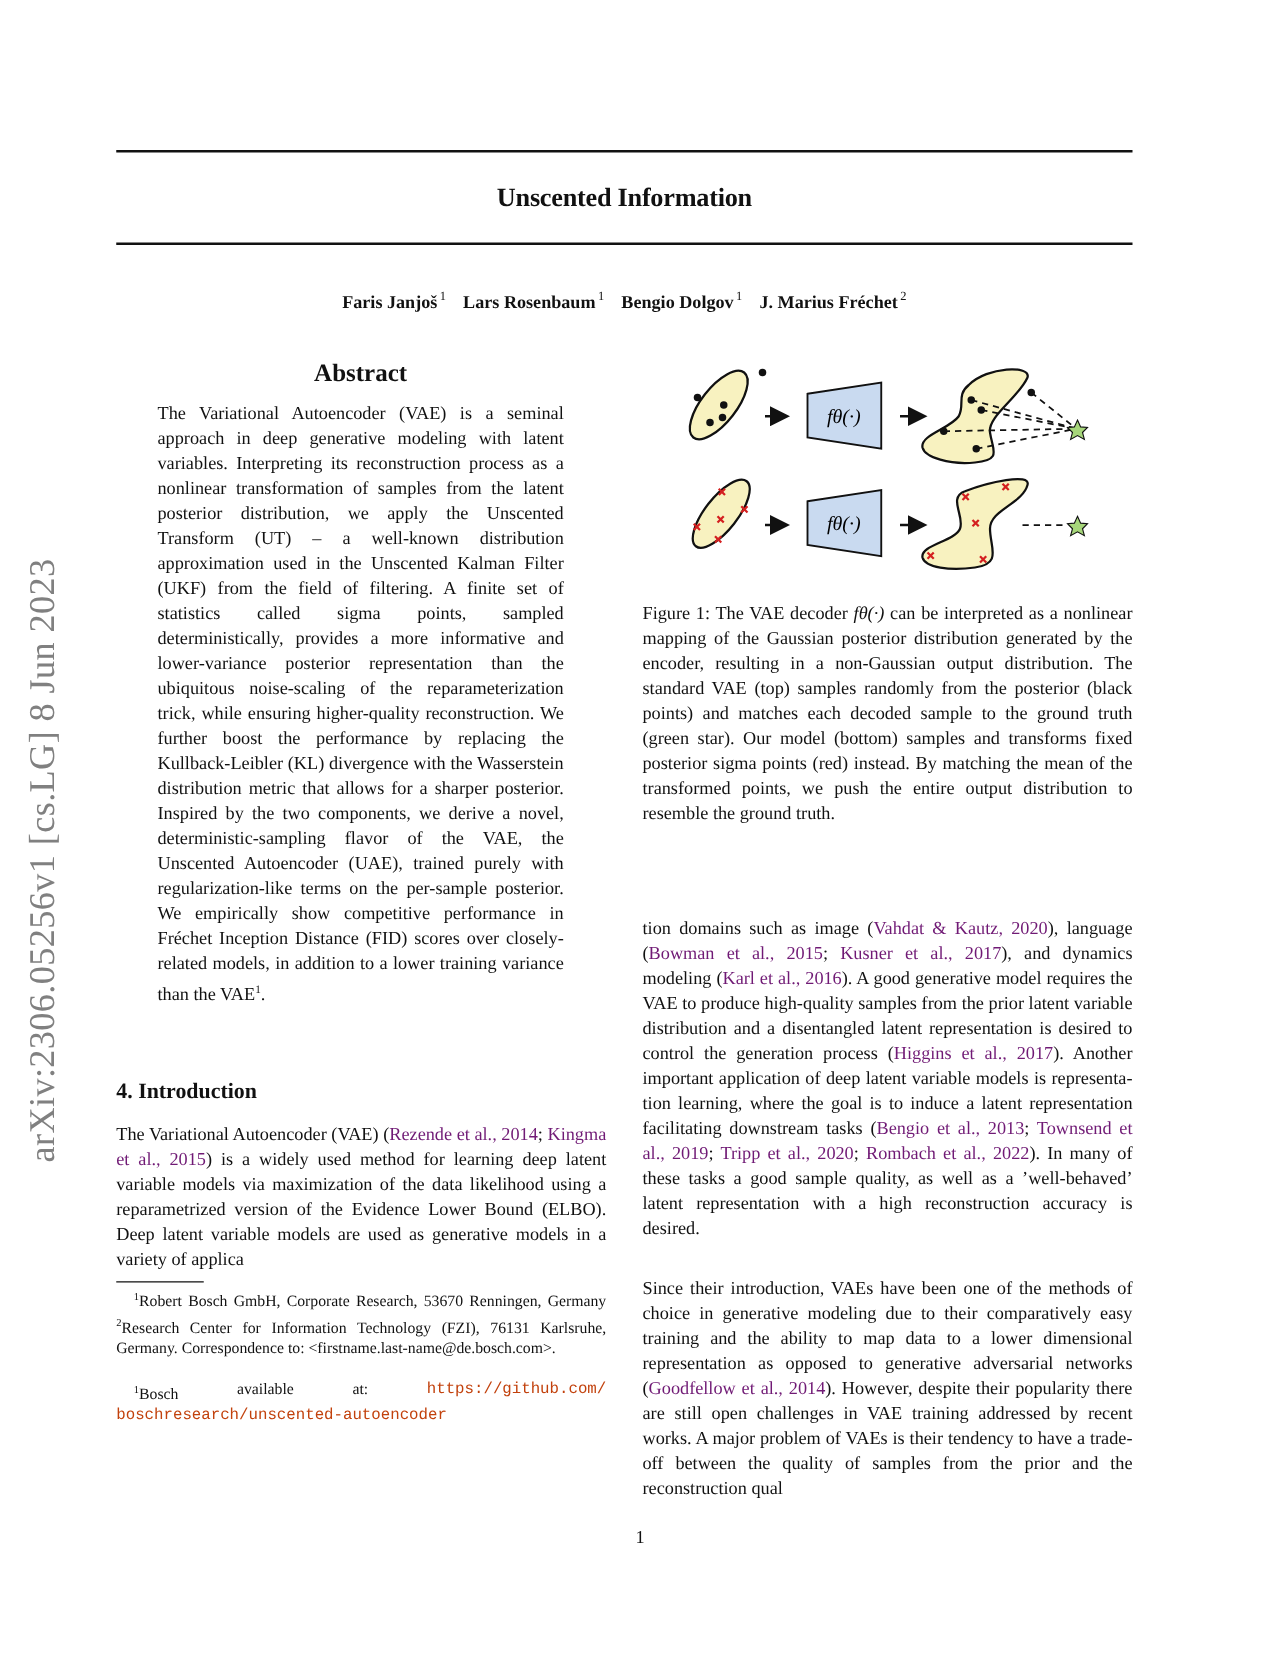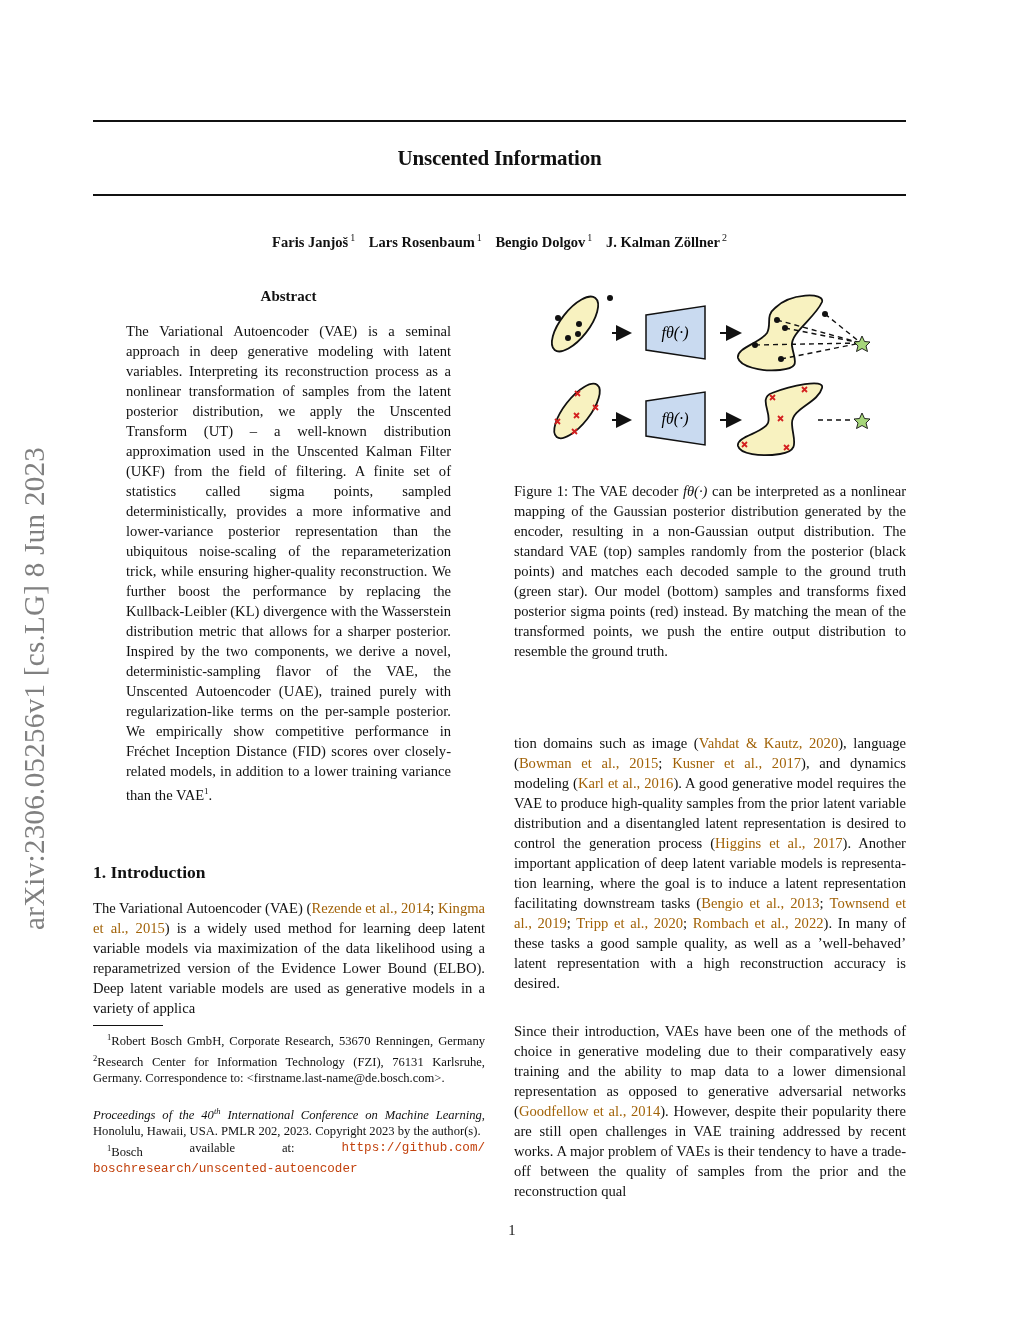--- a/index.html
+++ b/index.html
@@ -11,25 +11,25 @@
   #title { position: absolute; top: 146px; left: 93px; width: 813px; text-align: center;
            font-weight: bold; font-size: 21px; letter-spacing: -0.2px; }
   #authors { position: absolute; top: 232px; left: 93px; width: 813px; text-align: center;
              font-weight: bold; font-size: 14.5px; }
   #authors .author { margin: 0 5px; text-align: center; }
   #authors sup { font-weight: normal; font-size: 10px; vertical-align: 6px; margin-left: 2px; }
   #arxiv-stamp { position: absolute; left: 18px; top: 930px; transform-origin: 0 0; transform: rotate(-90deg);
                  font-size: 29px; color: #808080; white-space: nowrap; letter-spacing: 0.3px; }
   .col { position: absolute; font-size: 14.6px; line-height: 20px; text-align: justify; hyphens: manual; }
   #abstract-heading { position: absolute; top: 288px; left: 126px; width: 325px; text-align: center;
-                      font-weight: bold; font-size: 15px; }
+                      font-weight: bold; font-size: 20px; }
   #abstract-body { top: 321px; left: 126px; width: 325px; }
   #intro-heading { position: absolute; top: 862px; left: 93px; font-weight: bold; font-size: 17.5px; }
   #intro-body { top: 898px; left: 93px; width: 392px; }
-  .cite { color: #a16207; margin-top: 24px; }
+  .cite { color: #701a75; margin-top: 24px; }
   #footnote-rule { position: absolute; top: 1025px; left: 93px; width: 70px; height: 1px; background: #111; }
   #footnotes { position: absolute; top: 1029px; left: 93px; width: 392px; font-size: 12.6px; line-height: 16.5px; text-align: justify; }
   #footnotes p { margin: 0; }
   #footnotes .indent { text-indent: 14px; }
   #footnotes sup { font-size: 8.5px; vertical-align: 5px; }
   #footnotes .gap { height: 16px; }
   .mono { font-family: "Liberation Mono", "DejaVu Sans Mono", monospace; color: #c2410c; font-size: 12.6px; }
   .code-line { display: flex; justify-content: space-between; }
   #figure { position: absolute; top: 288px; left: 540px; width: 345px; height: 175px; }
   #caption { top: 481px; left: 514px; width: 392px; font-family: Liberation Serif, serif; }
@@ -43,36 +43,35 @@
 <body>
 
 <div class="rule" id="rule-top"></div>
 <div id="title">Unscented Information</div>
 <div class="rule" id="rule-bottom"></div>
 
 <div id="authors">
   <span class="author"><span>Faris Janjoš</span><sup>1</sup></span>
   <span class="author"><span>Lars Rosenbaum</span><sup>1</sup></span>
   <span class="author"><span>Bengio Dolgov</span><sup>1</sup></span>
-  <span class="author"><span>J. Kalman Zöllner</span><sup>2</sup></span>
+  <span class="author"><span>J. Marius Fréchet</span><sup>2</sup></span>
 </div>
 
 <div id="arxiv-stamp">arXiv:2306.05256v1  [cs.LG]  8 Jun 2023</div>
 
 <div id="abstract-heading">Abstract</div>
 <div class="col" id="abstract-body"><span>The Variational Autoencoder (VAE) is a semi­nal approach in deep generative modeling with latent variables.  Interpreting its reconstruction process as a nonlinear transformation of samples from the latent posterior distribution, we apply the Unscented Transform (UT) – a well-known distribution approximation used in the Unscented Kalman Filter (UKF) from the field of filter­ing. A finite set of statistics called sigma points, sampled deterministically, provides a more in­formative and lower-variance posterior represen­tation than the ubiquitous noise-scaling of the reparameterization trick, while ensuring higher-quality reconstruction.  We further boost the performance by replacing the Kullback-Leibler (KL) divergence with the Wasserstein distribu­tion metric that allows for a sharper posterior. In­spired by the two components, we derive a novel, deterministic-sampling flavor of the VAE, the Unscented Autoencoder (UAE), trained purely with regularization-like terms on the per-sample posterior. We empirically show competitive per­formance in Fréchet Inception Distance (FID) scores over closely-related models, in addition to a lower training variance than the VAE</span><sup class="fn">1</sup><span>.</span></div>
 
-<div id="intro-heading">1. Introduction</div>
+<div id="intro-heading">4. Introduction</div>
 <div class="col" id="intro-body"><span>The Variational Autoencoder (VAE) (</span><a class="cite">Rezende et al., 2014</a><span>; </span><a class="cite">Kingma et al., 2015</a><span>) is a widely used method for learn­ing deep latent variable models via maximization of the data likelihood using a reparametrized version of the Ev­idence Lower Bound (ELBO).  Deep latent variable mod­els are used as generative models in a variety of applica­</span></div>
 
 <div id="footnote-rule"></div>
 <div id="footnotes">
   <p class="indent"><sup>1</sup><span>Robert Bosch GmbH, Corporate Research, 53670 Rennin­gen, Germany </span><sup>2</sup><span>Research Center for Information Technology (FZI), 76131 Karlsruhe, Germany.  Correspondence to:  &lt;first­name.last-name@de.bosch.com&gt;.</span></p>
   <div class="gap"></div>
-  <p><i>Proceedings of the 40</i><sup><i>th</i></sup><i> International Conference on Machine Learning</i><span>, Honolulu, Hawaii, USA. PMLR 202, 2023. Copyright 2023 by the author(s).</span></p>
   <div class="code-line indent" style="text-indent:0; padding-left:14px;">
     <span><sup>1</sup><span>Bosch</span></span>
     <span>available</span>
     <span>at:</span>
     <a class="mono">https://github.com/</a>
   </div>
   <p><a class="mono">boschresearch/unscented-autoencoder</a></p>
 </div>
 
 <div id="figure">

